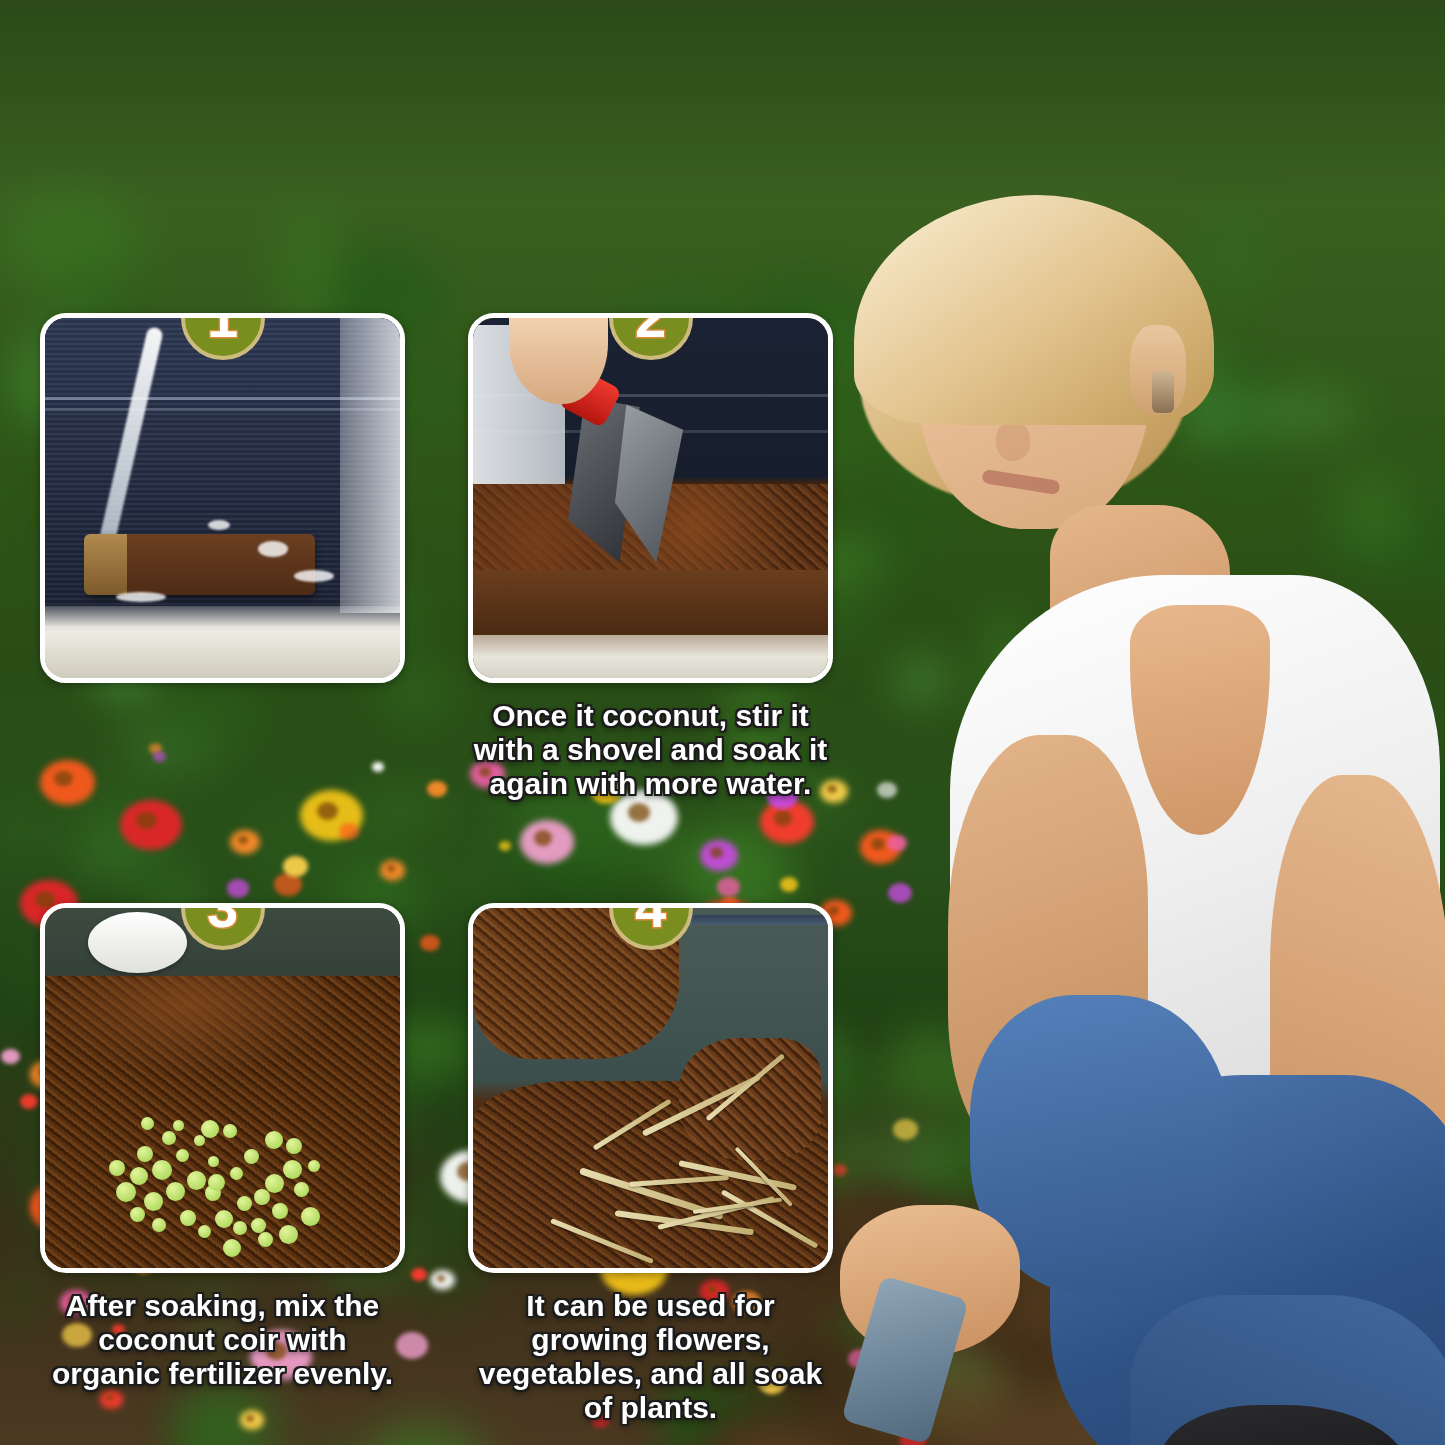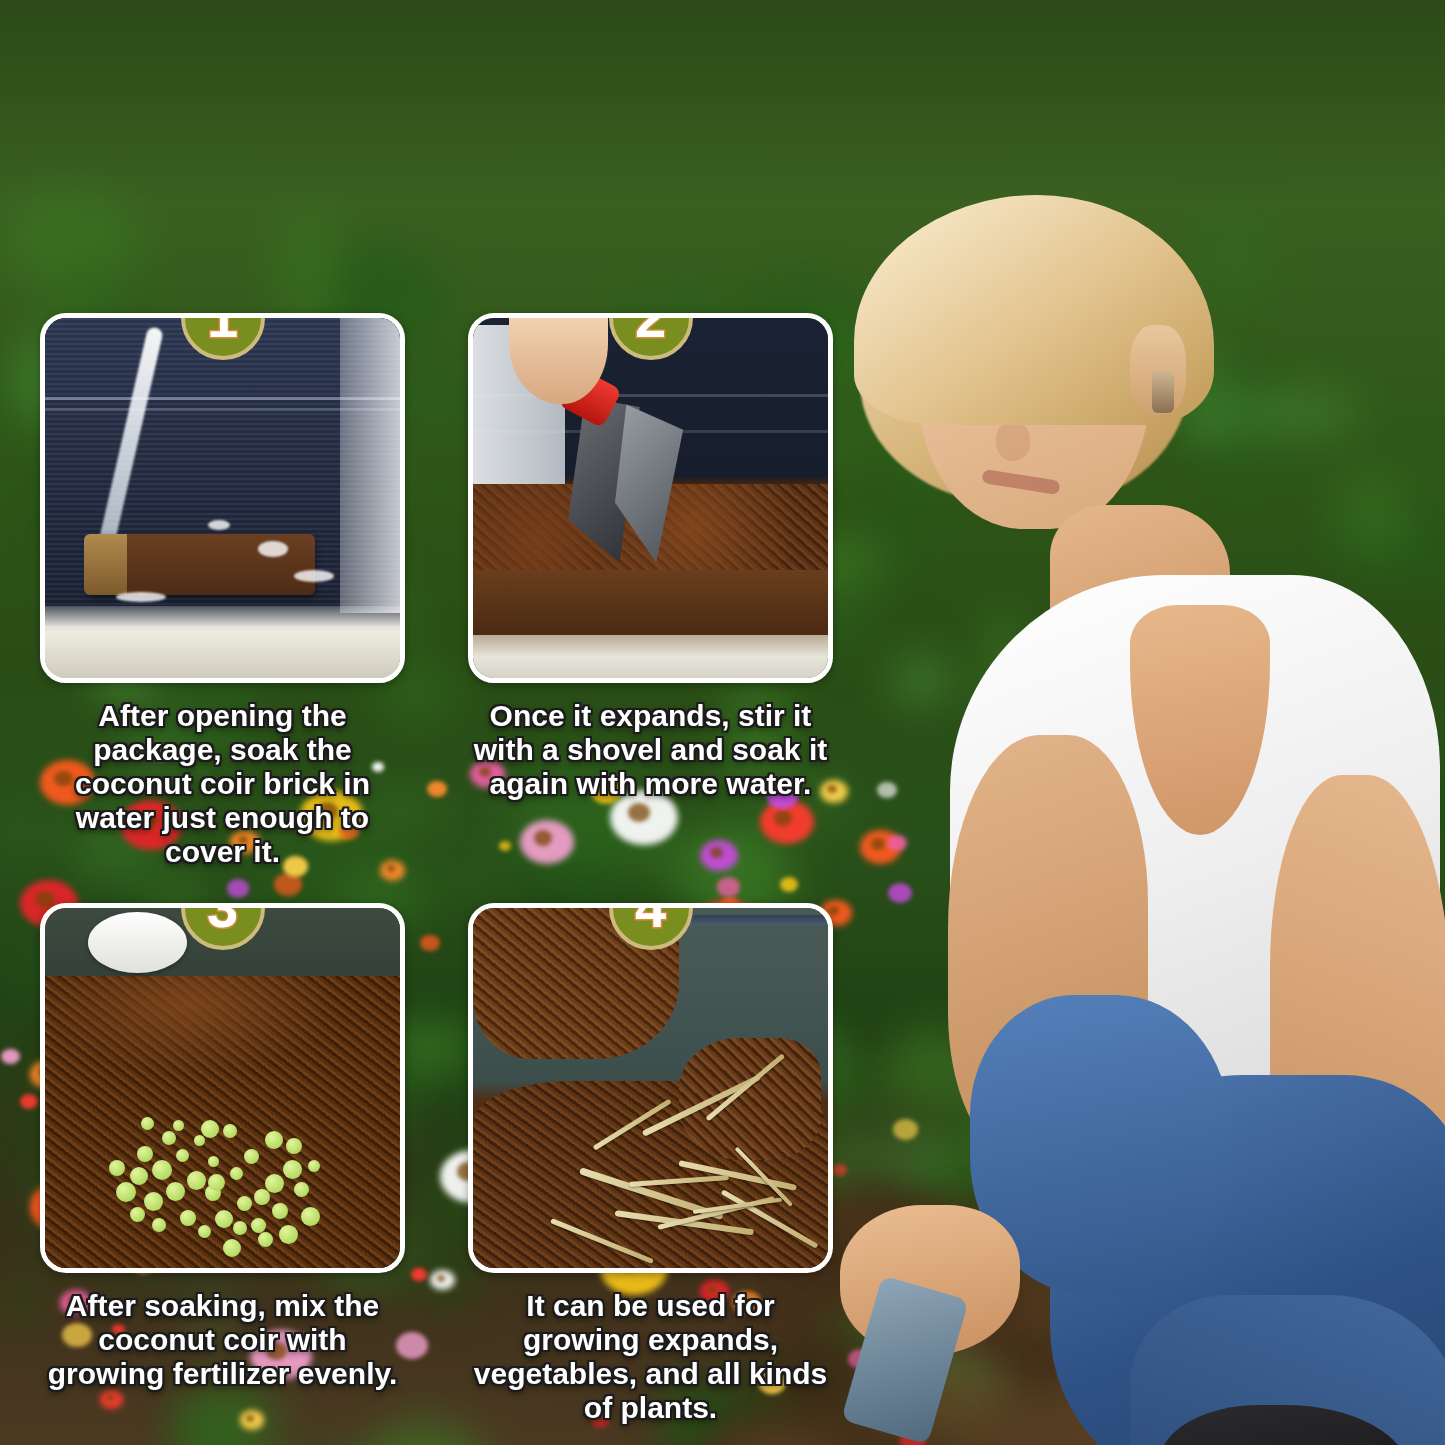--- a/index.html
+++ b/index.html
@@ -508,42 +508,41 @@
         <div class="p1-splash" style="left:60%;top:62%;width:30px;height:16px"></div>
         <div class="p1-splash" style="left:70%;top:70%;width:40px;height:12px"></div>
         <div class="p1-splash" style="left:20%;top:76%;width:50px;height:10px"></div>
         <div class="p1-splash" style="left:46%;top:56%;width:22px;height:10px"></div>
         <div class="p1-floor"></div>
       </div>
       <div class="badge">
         <span>1</span>
       </div>
     </div>
-    <div class="cap">After opening the package, soak the coconut coir brick in water just enough to cover it.</div>
   </div>
 
   <div class="step" style="left:468px;top:313px;">
     <div class="panel">
       <div class="art">
         <div class="p2-bg"></div>
         <div class="p1-line" style="top:21%;opacity:.5"></div>
         <div class="p1-line" style="top:31%;opacity:.4"></div>
         <div class="p2-tub"></div>
         <div class="p2-coir"></div>
         <div class="p2-coir2"></div>
         <div class="p2-blade"></div>
         <div class="p2-blade2"></div>
         <div class="p2-handle"></div>
         <div class="p2-hand"></div>
       </div>
       <div class="badge">
         <span>2</span>
       </div>
     </div>
-    <div class="cap">Once it expands, stir it with a shovel and soak it again with more water.</div>
+    <div class="cap">Once it coconut, stir it with a shovel and soak it again with more water.</div>
   </div>
 
   <div class="step" style="left:40px;top:903px;">
     <div class="panel">
       <div class="art" id="art3">
         <div class="p3-bg"></div>
         <div class="p3-coir"></div>
         <div class="p3-scoop"></div>
       <div class="pellet" style="left: 33%; top: 62%; width: 14px; height: 14px;"></div>
           <div class="pellet" style="left: 26%; top: 66%; width: 16px; height: 16px;"></div>
@@ -583,21 +582,21 @@
           <div class="pellet" style="left: 18%; top: 70%; width: 16px; height: 16px;"></div>
           <div class="pellet" style="left: 68%; top: 64%; width: 16px; height: 16px;"></div>
           <div class="pellet" style="left: 74%; top: 70%; width: 12px; height: 12px;"></div>
           <div class="pellet" style="left: 60%; top: 90%; width: 15px; height: 15px;"></div>
           <div class="pellet" style="left: 50%; top: 92%; width: 18px; height: 18px;"></div>
         </div>
       <div class="badge">
         <span>3</span>
       </div>
     </div>
-    <div class="cap">After soaking, mix the coconut coir with growing fertilizer evenly.</div>
+    <div class="cap">After soaking, mix the coconut coir with organic fertilizer evenly.</div>
   </div>
 
   <div class="step" style="left:468px;top:903px;">
     <div class="panel">
       <div class="art" id="art4">
         <div class="p4-bg"></div>
         <div class="p4-rim"></div>
         <div class="p4-top"></div>
         <div class="p4-soil"></div>
         <div class="p4-clump"></div>
@@ -611,16 +610,16 @@
           <div class="root" style="left: 22%; top: 86%; width: 110px; height: 5px; transform: rotate(22deg); transform-origin: left center;"></div>
           <div class="root" style="left: 62%; top: 84%; width: 90px; height: 4px; transform: rotate(-8deg); transform-origin: left center;"></div>
           <div class="root" style="left: 34%; top: 66%; width: 90px; height: 5px; transform: rotate(-32deg); transform-origin: left center;"></div>
           <div class="root" style="left: 74%; top: 66%; width: 80px; height: 4px; transform: rotate(46deg); transform-origin: left center;"></div>
           <div class="root" style="left: 44%; top: 76%; width: 100px; height: 5px; transform: rotate(-4deg); transform-origin: left center;"></div>
         </div>
       <div class="badge">
         <span>4</span>
       </div>
     </div>
-    <div class="cap">It can be used for growing expands, vegetables, and all kinds of plants.</div>
+    <div class="cap">It can be used for growing flowers, vegetables, and all soak of plants.</div>
   </div>
 
 </div>
 
 </body></html>

